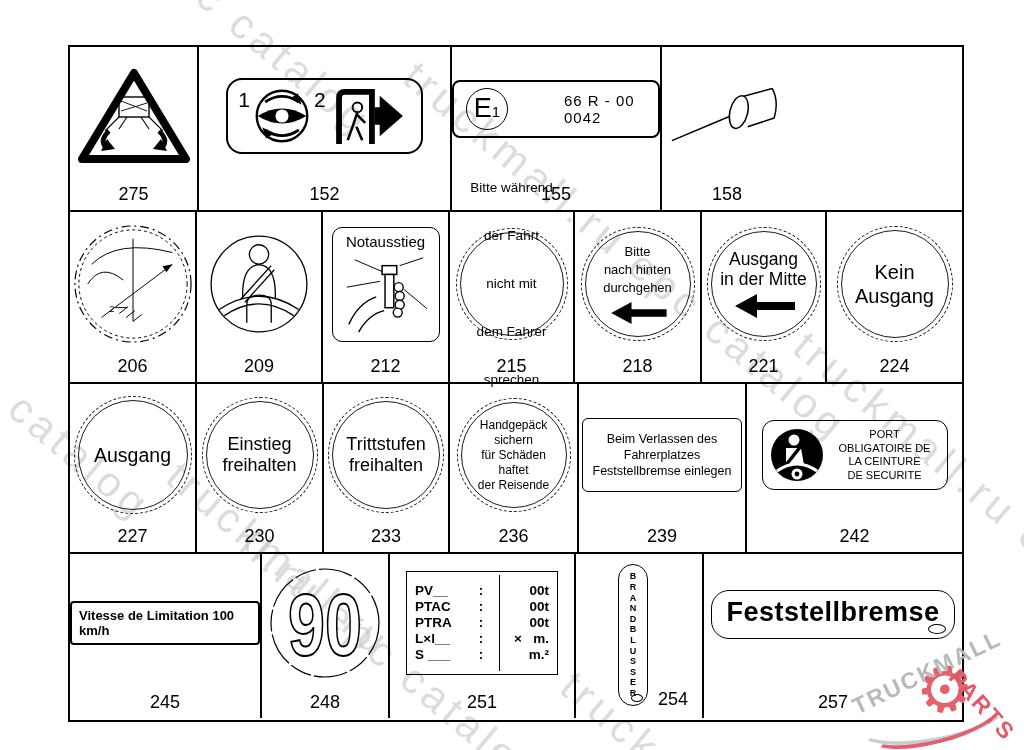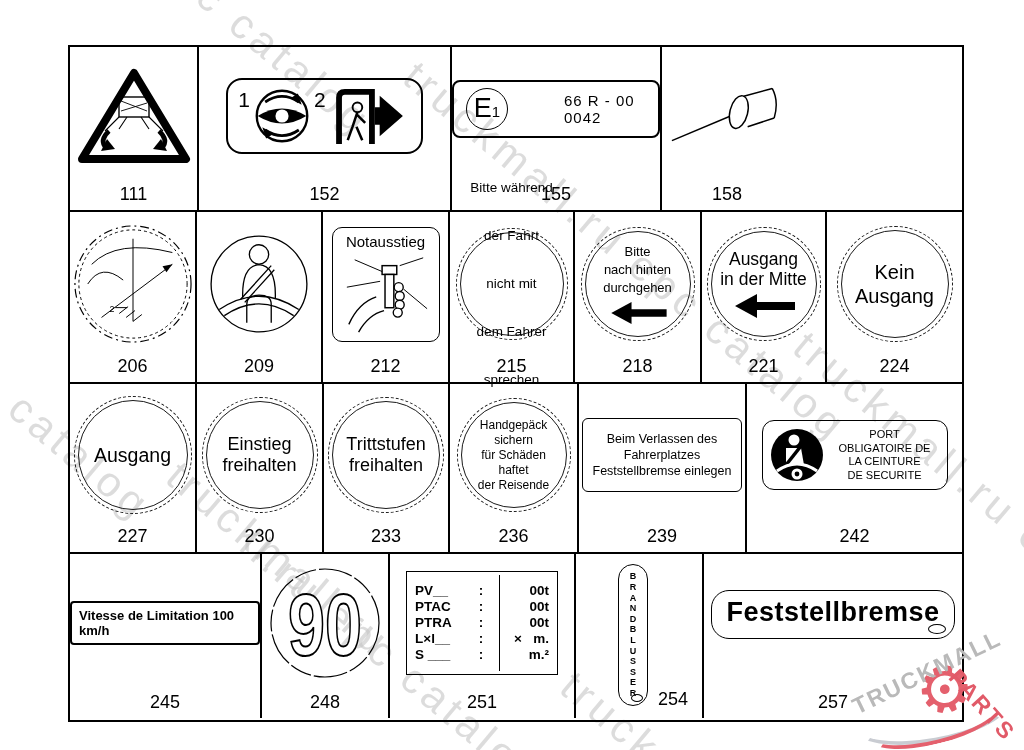--- a/index.html
+++ b/index.html
@@ -111,21 +111,21 @@
           <path d="M57 8 L109 94 L5 94 Z" fill="#fff" stroke="#000" stroke-width="8" stroke-linejoin="round"></path>
           <rect x="42" y="32" width="30" height="20" fill="none" stroke="#000" stroke-width="1.4"></rect>
           <path d="M44 36 l26 10 M44 46 l26 -8" stroke="#000" stroke-width="0.9" fill="none"></path>
           <path d="M42 52 L28 66 M72 52 L86 66 M50 52 L42 64 M64 52 L72 64" stroke="#000" stroke-width="1.1" fill="none"></path>
           <path d="M32 66 q-10 9 -3 17" stroke="#000" stroke-width="4.5" fill="none"></path>
           <polygon points="24,86 38,84 30,74" fill="#000"></polygon>
           <path d="M82 66 q10 9 3 17" stroke="#000" stroke-width="4.5" fill="none"></path>
           <polygon points="90,86 76,84 84,74" fill="#000"></polygon>
         </svg>
       </div>
-      <div class="num">111</div>
+      <div class="num">275</div>
     </div>
 
     <div class="cell" style="width:253px">
       <div class="art">
         <div class="box152">
           <span class="stepnum">1</span>
           <svg width="58" height="58" viewBox="0 0 62 62">
             <circle cx="31" cy="31" r="27" fill="none" stroke="#000" stroke-width="2.5"></circle>
             <path d="M5 31 Q31 15 57 31 Q31 47 5 31 Z" fill="#000"></path>
             <circle cx="31" cy="31" r="7" fill="#fff"></circle>

